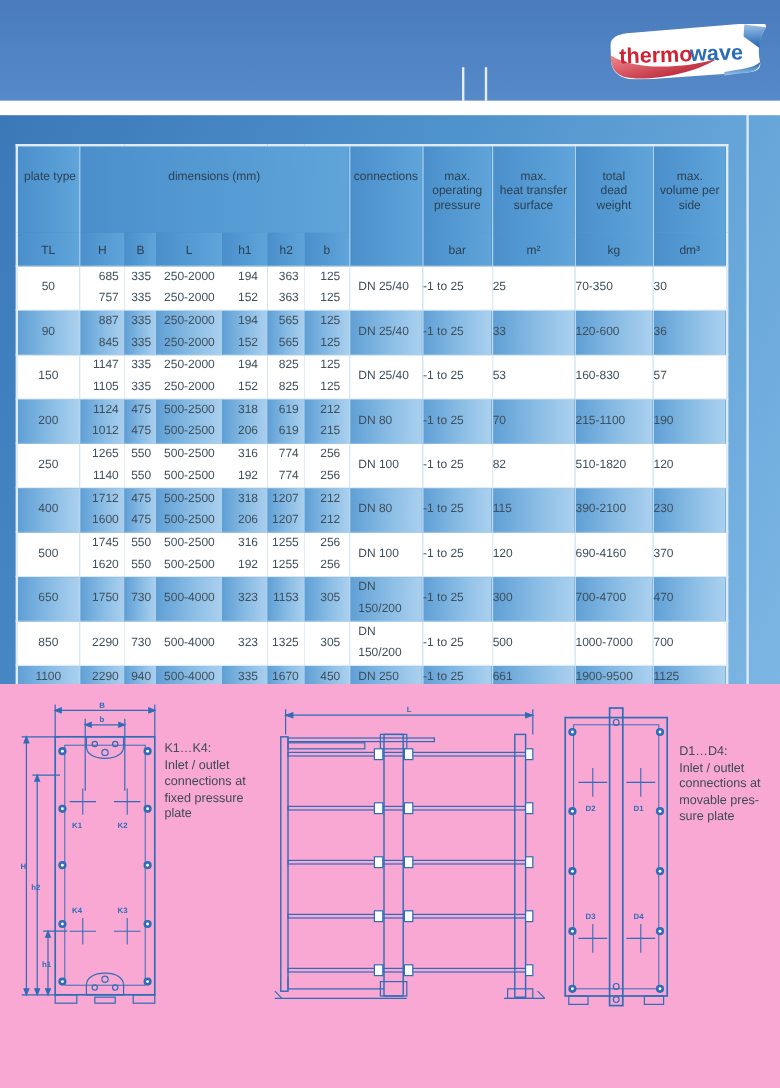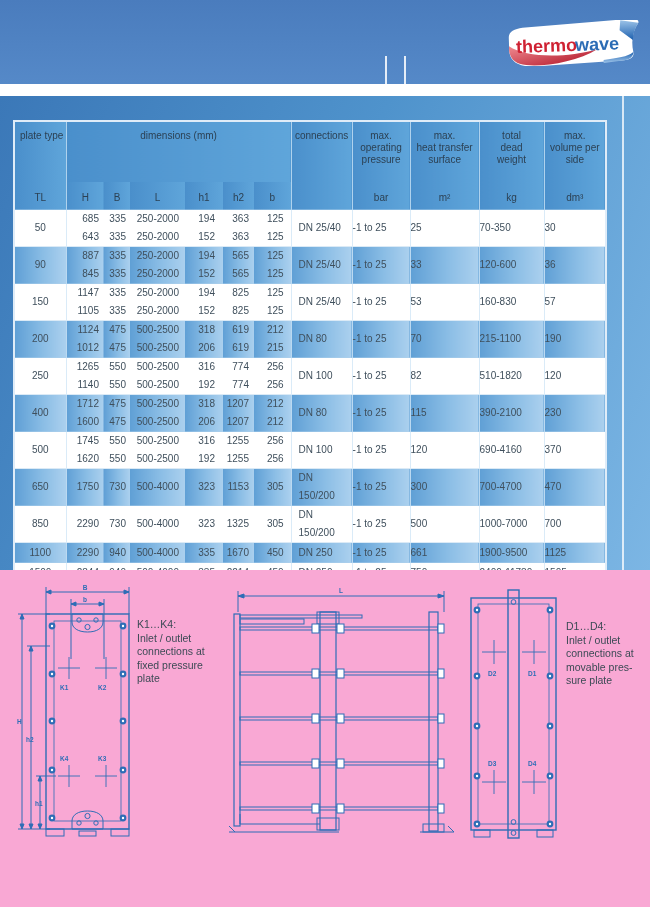--- a/index.html
+++ b/index.html
@@ -31,21 +31,21 @@
   table.spec col.c-tl{width:52px;} col.c-h{width:38px;} col.c-b{width:26px;}
   col.c-l{width:55px;} col.c-h1{width:38px;} col.c-h2{width:31px;} col.c-bb{width:37px;}
   col.c-conn{width:61px;} col.c-press{width:58px;} col.c-surf{width:69px;}
   col.c-weight{width:65px;} col.c-vol{width:62px;}
 
   thead th{
     background:linear-gradient(90deg,#4a8fcb 0%,#5fa5da 100%);
     font-weight:400;color:var(--head-text);font-size:10px;
     padding:0;vertical-align:top;text-align:center;white-space:pre-line;line-height:12px;
   }
-  thead tr.h1 th{height:52px;padding-top:8px;}
+  thead tr.h1 th{height:52px;padding-top:20px;}
   thead tr.h2 th{height:22px;vertical-align:bottom;padding-bottom:5px;}
   thead th.th-plate{text-align:left;padding-left:5px;}
   .sep{border-left:1px solid rgba(205,228,245,.75);}
 
   tbody td{padding:0;vertical-align:middle;height:19px;line-height:18px;border-top:1px solid rgba(175,208,235,.45);}
   tbody tr.plain td{background:#ffffff;}
   tbody tr.striped td{background:linear-gradient(90deg,var(--row-blue) 0%,#8abde5 55%,#abd0ee 100%);}
   td.col-tl{text-align:center;}
   td.col-dim{text-align:right;}
   td.col-dim div{line-height:18px;}
@@ -149,21 +149,21 @@
             <th class="sep">m²</th>
             <th class="sep">kg</th>
             <th class="sep">dm³</th>
           </tr>
         </thead>
         <tbody>
             <tr class="plain">
               <td class="col-tl">50</td>
               <td class="col-dim d0 sep">
                 <div>685</div>
-                <div>643</div>
+                <div>757</div>
               </td>
               <td class="col-dim d1">
                 <div>335</div>
                 <div>335</div>
               </td>
               <td class="col-dim d2">
                 <div>250-2000</div>
                 <div>250-2000</div>
               </td>
               <td class="col-dim d3">

